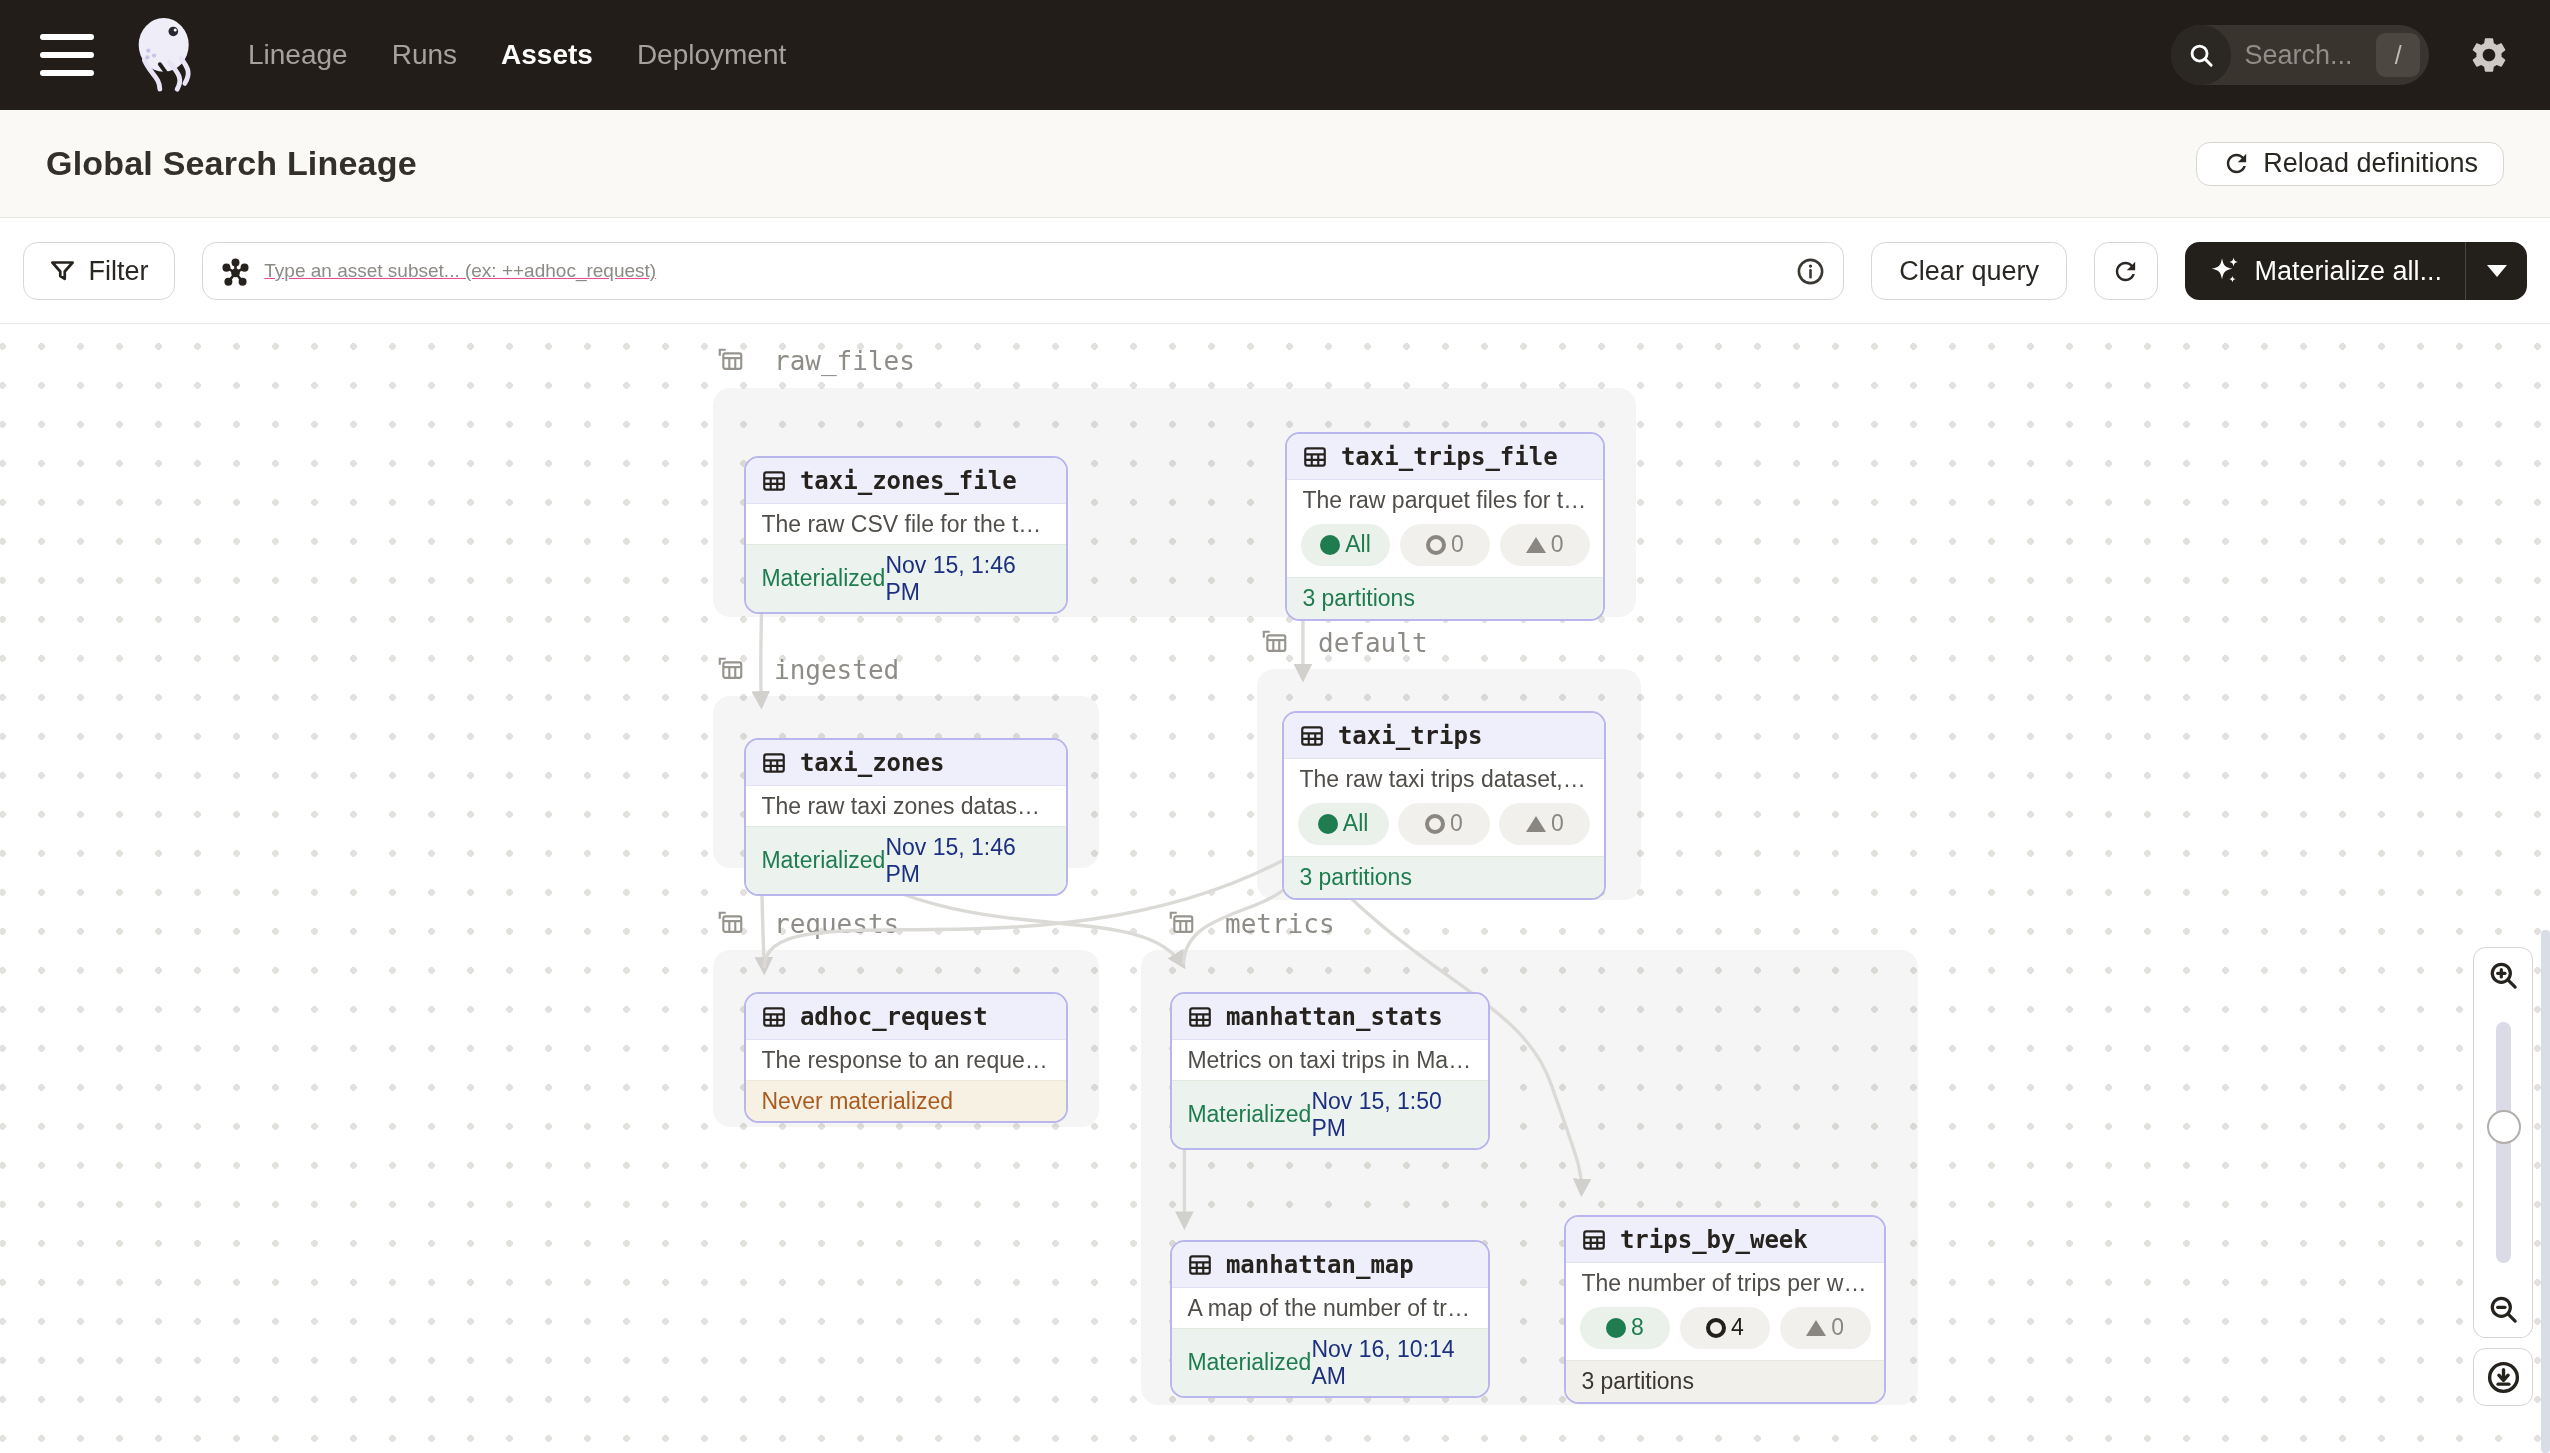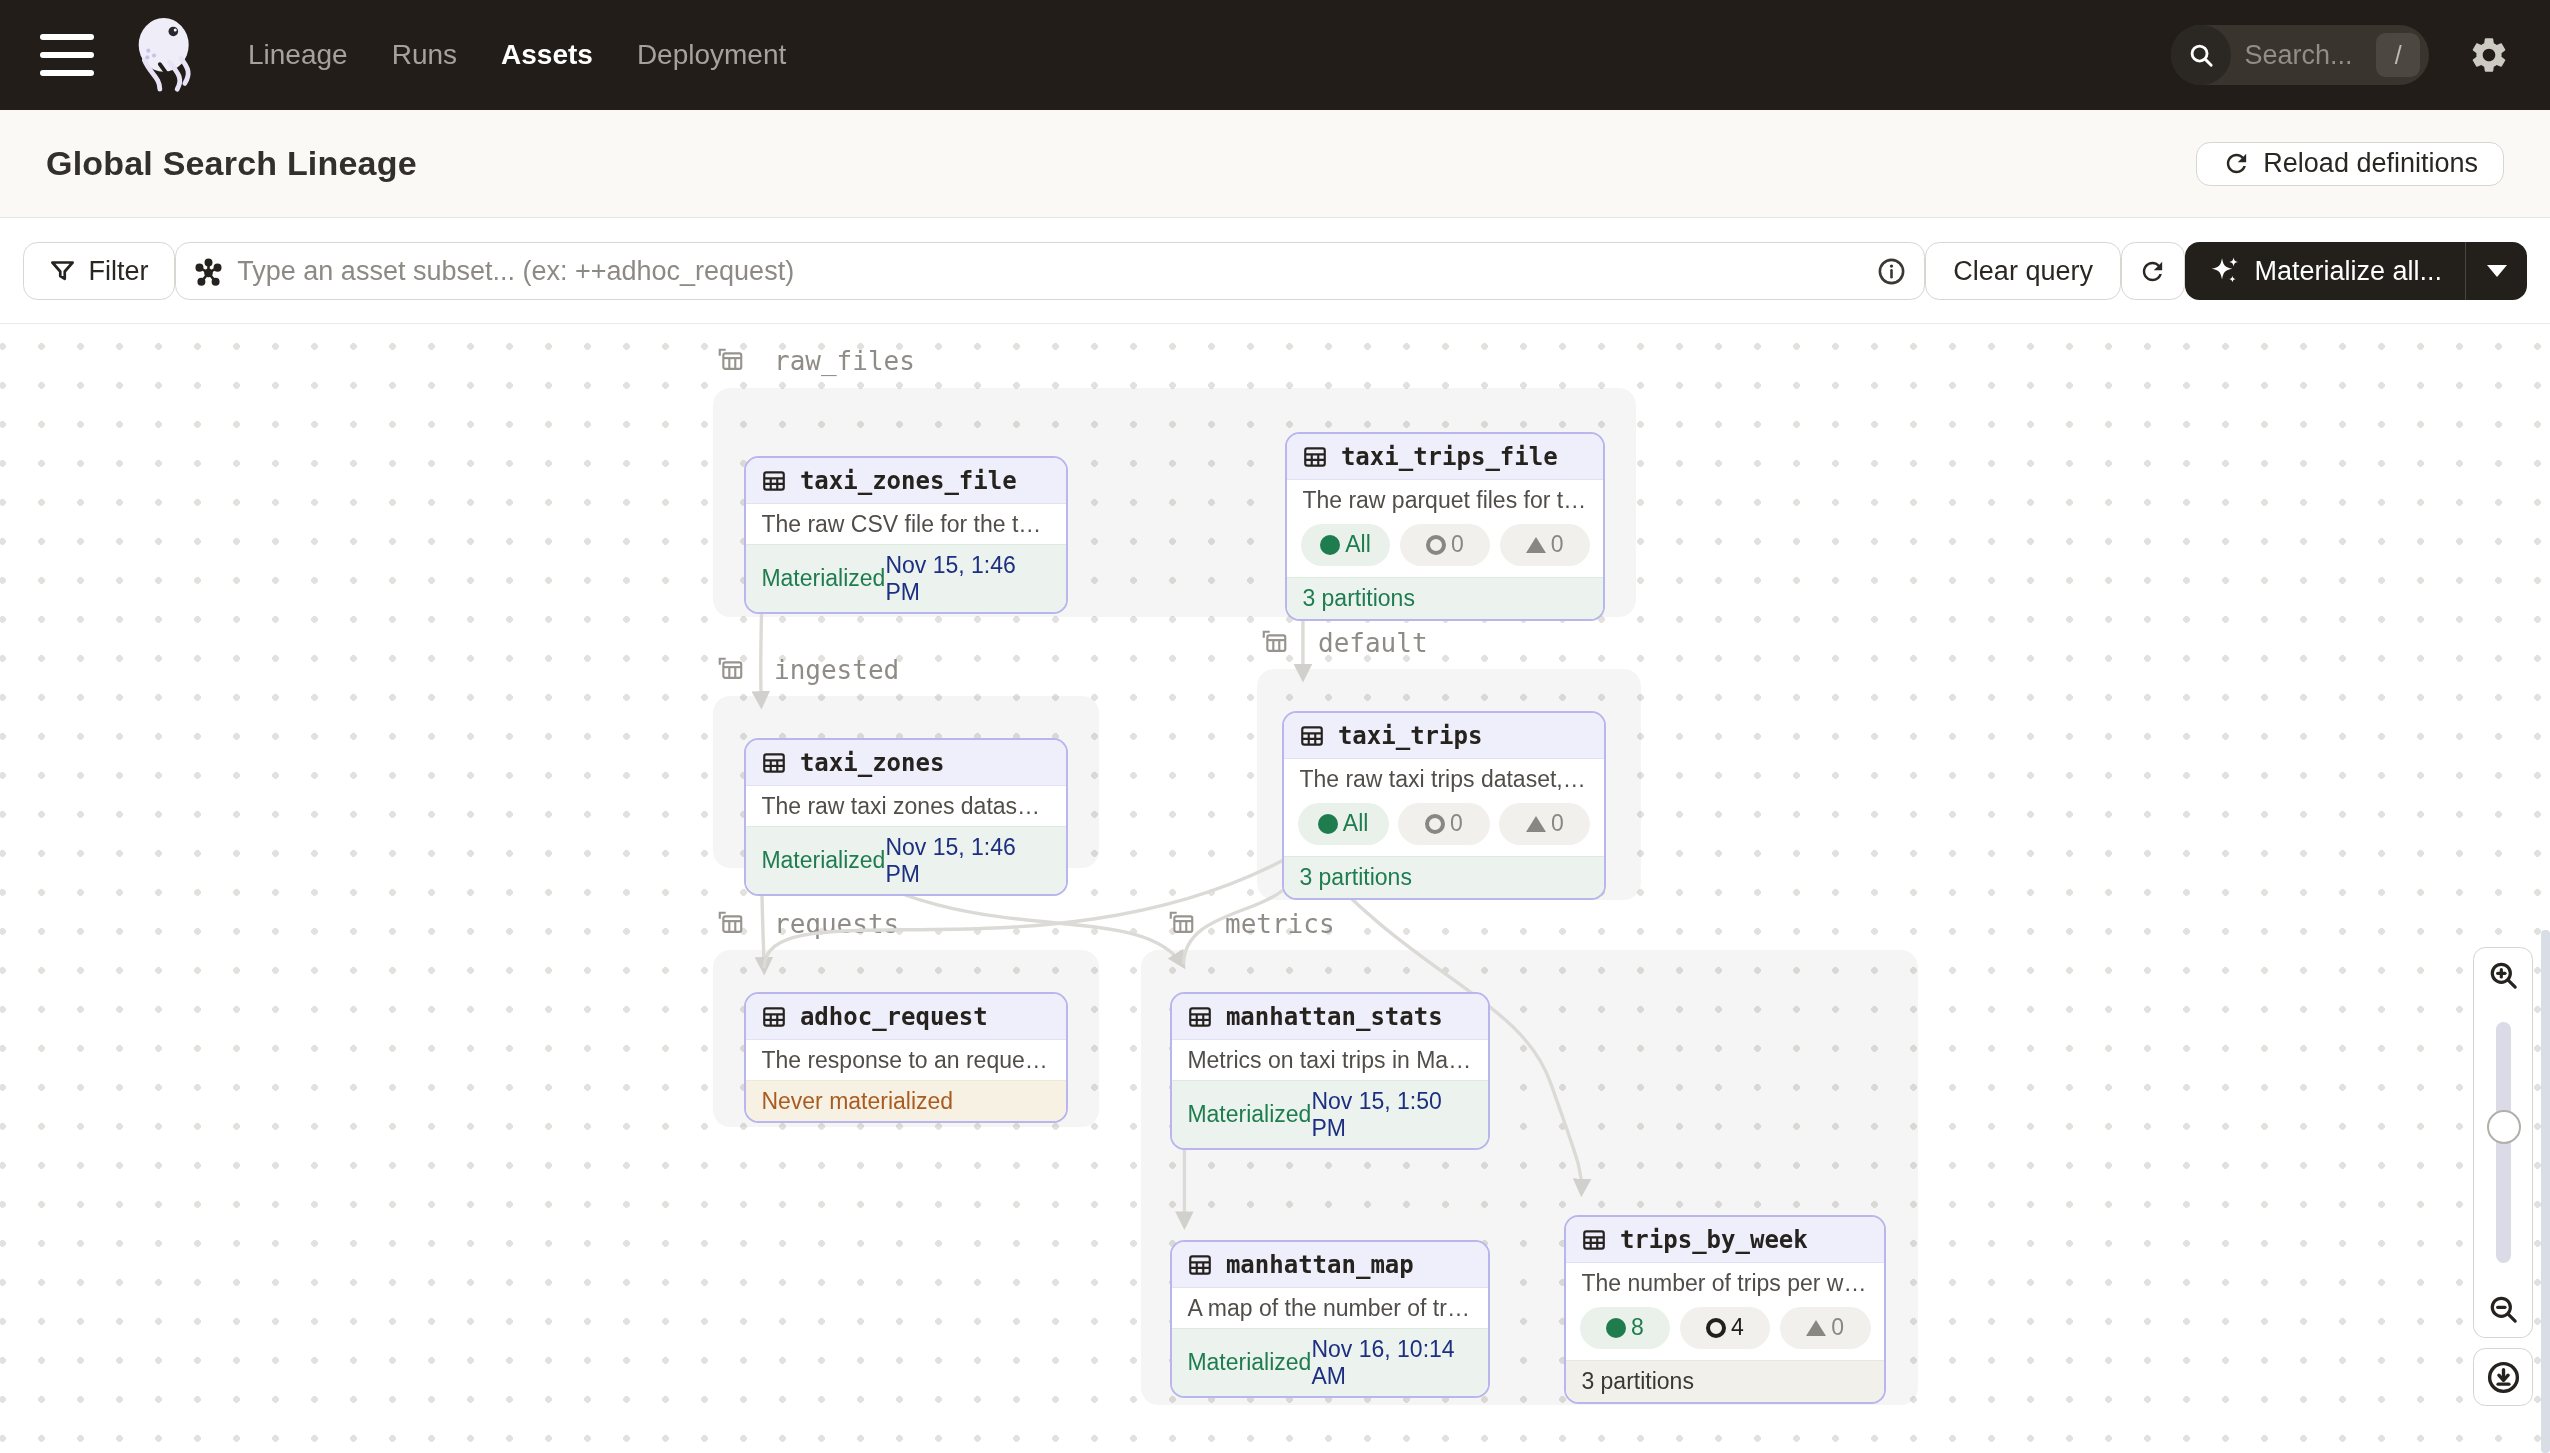--- a/index.html
+++ b/index.html
@@ -31,26 +31,26 @@
   .pagehead { position:absolute; left:0; top:110px; width:2550px; height:108px;
     background:#FAF9F5; border-bottom:1px solid #E7E5E0; display:flex; align-items:center; padding:0 46px; }
   .page-title { font-size:34px; font-weight:700; color:#332F2B; letter-spacing:0.2px; }
   .btn { display:inline-flex; align-items:center; gap:12.5px; background:#fff;
     border:1.9px solid #D8D6D1; border-radius:14.5px; color:#2A2723; font-size:27px;
     cursor:pointer; justify-content:center; }
   .reload-btn { margin-left:auto; height:44px; padding:0 25px;border-radius:14px; }
 
   
   .toolbar { position:absolute; left:0; top:219px; width:2550px; height:105px; background:#FFFFFF;
-    border-bottom:1px solid #ECEAE6; display:flex; align-items:center; padding:0 23px; }
+    border-bottom:1px solid #ECEAE6; display:flex; align-items:center; padding:0 23px; gap:27px; }
   .filter-btn { height:58px; padding:0 25px; }
   .query-wrap { flex:1; height:58px; border:1.9px solid #D8D6D1; border-radius:14.5px;
     display:flex; align-items:center; padding:0 17.3px; gap:13.5px; background:#fff; }
-  .query-wrap input { flex:1; min-width:0; border:none; outline:none; font-size:27px; color:#737373;
-    font-family:"Liberation Sans",sans-serif; }
+  .query-wrap input { flex:1; min-width:0; border:none; outline:none; font-size:19px; color:#ec4899;
+    font-family:"Liberation Sans",sans-serif;text-decoration:underline; }
   .query-wrap input::placeholder { color:#8D8A85; }
   .clear-btn { height:58px; padding:0 27px; }
   .refresh-btn { height:58px; width:64px; padding:0; }
   .materialize-btn { height:58px; display:flex; align-items:stretch; background:#231F1B;
     border-radius:14.5px; overflow:hidden; cursor:pointer; }
   .mat-main { display:flex; align-items:center; gap:13.5px; color:#fff; font-size:27px; padding:6px 23px; }
   .mat-caret { width:62px; display:flex; align-items:center; justify-content:center;
     border-left:1px solid #4A453F; }
   .caret-down { width:0; height:0; border-left:10.6px solid transparent; border-right:10.6px solid transparent;
     border-top:12.5px solid #fff; }

